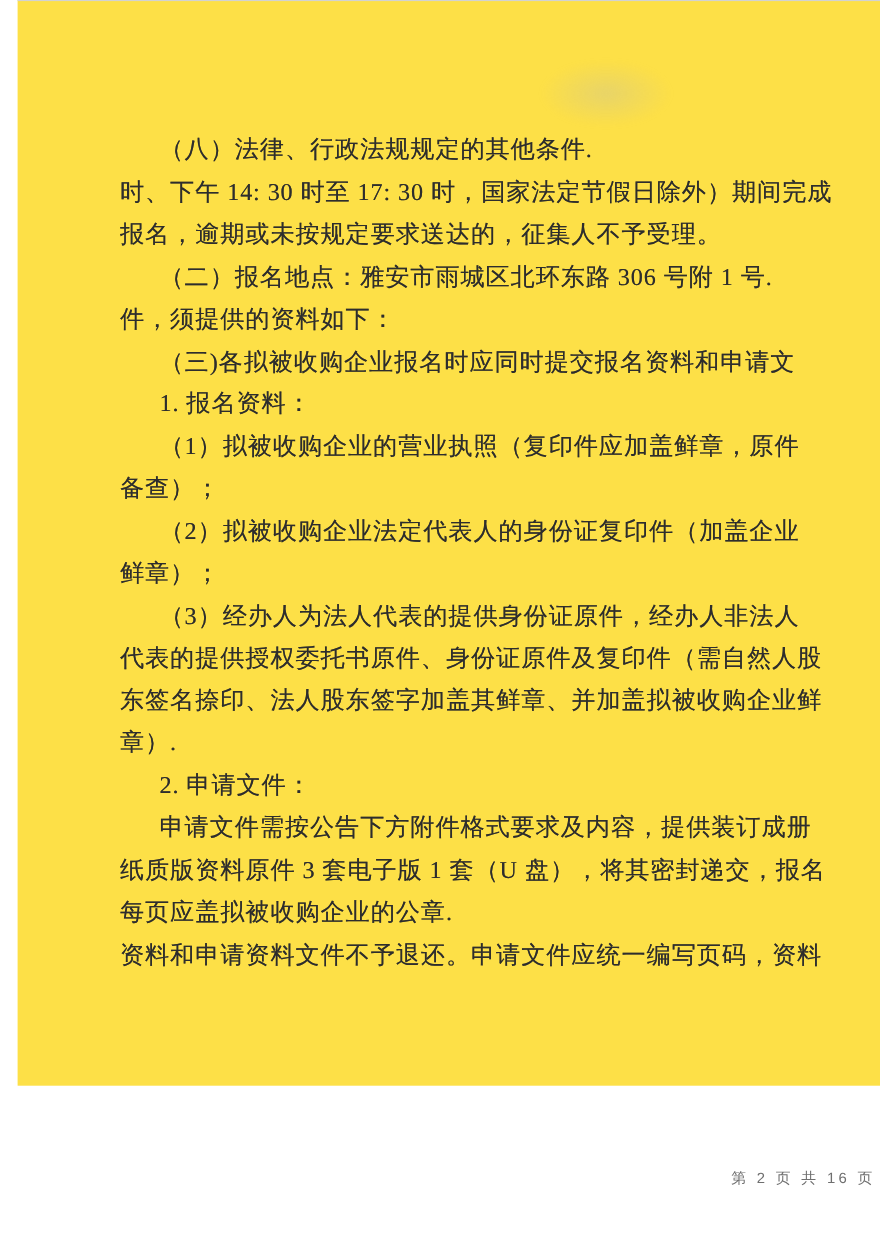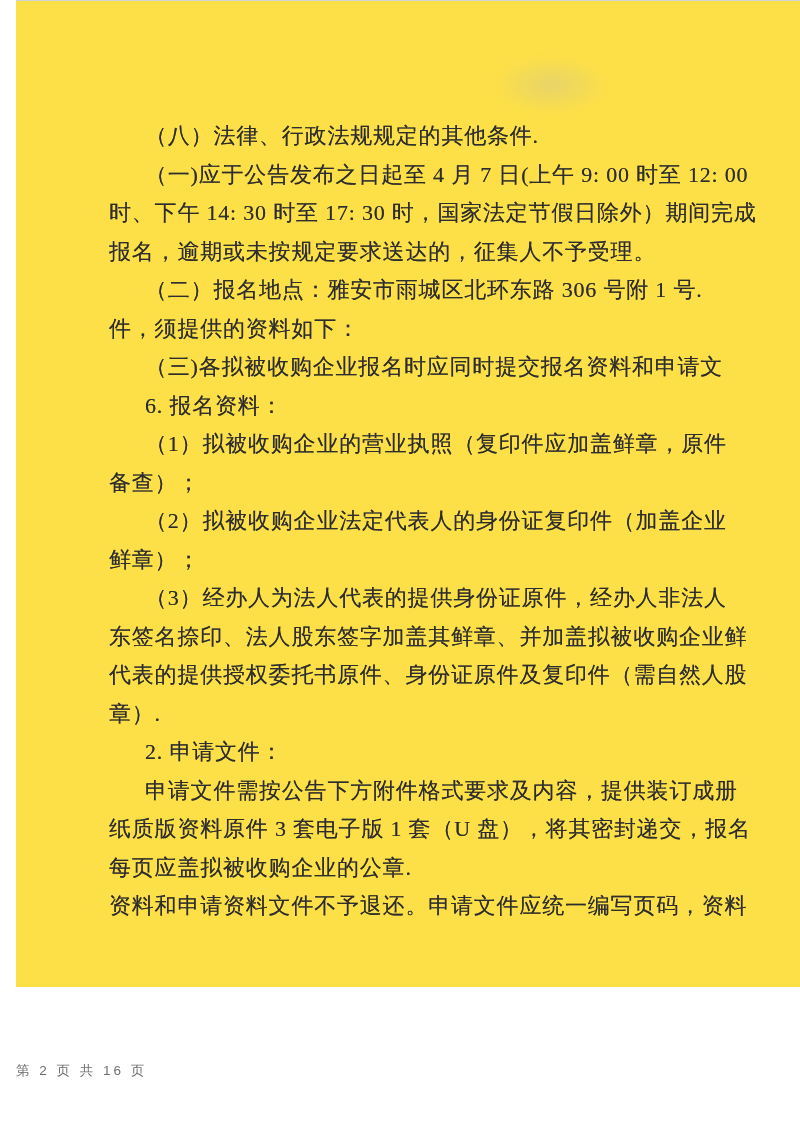--- a/index.html
+++ b/index.html
@@ -63,51 +63,50 @@
     font-size: 22.5px;
     letter-spacing: 2px;
     margin: 5px 0;
     color: #262626;
   }
   .footer {
     position: absolute;
     left: 0;
     top: 1062px;
     width: 780px;
-    text-align: left;
+    text-align: right;
     font-family: "Liberation Sans", "DejaVu Sans", sans-serif;
     font-size: 13.5px;
     letter-spacing: 3px;
     color: #6f6f6f;
   }
 </style>
 </head>
 <body>
 
 <div class="page">
   <div class="edge-top"></div>
   <div class="edge-right"></div>
   <div class="smudge"></div>
 
   <div class="content">
       <div class="line indent">（八）法律、行政法规规定的其他条件.</div>
-      <div class="line indent">（一)应于公告发布之日起至 4 月 7 日(上午 9: 00 时至 12: 00</div>
       <div class="line">时、下午 14: 30 时至 17: 30 时，国家法定节假日除外）期间完成</div>
       <div class="line">报名，逾期或未按规定要求送达的，征集人不予受理。</div>
       <div class="line indent">（二）报名地点：雅安市雨城区北环东路 306 号附 1 号.</div>
       <div class="line">件，须提供的资料如下：</div>
       <div class="line indent">（三)各拟被收购企业报名时应同时提交报名资料和申请文</div>
-      <div class="line indent">6. 报名资料：</div>
+      <div class="line indent">1. 报名资料：</div>
       <div class="line indent">（1）拟被收购企业的营业执照（复印件应加盖鲜章，原件</div>
       <div class="line">备查）；</div>
       <div class="line indent">（2）拟被收购企业法定代表人的身份证复印件（加盖企业</div>
       <div class="line">鲜章）；</div>
       <div class="line indent">（3）经办人为法人代表的提供身份证原件，经办人非法人</div>
+      <div class="line">代表的提供授权委托书原件、身份证原件及复印件（需自然人股</div>
       <div class="line">东签名捺印、法人股东签字加盖其鲜章、并加盖拟被收购企业鲜</div>
-      <div class="line">代表的提供授权委托书原件、身份证原件及复印件（需自然人股</div>
       <div class="line">章）.</div>
       <div class="line indent">2. 申请文件：</div>
       <div class="line indent">申请文件需按公告下方附件格式要求及内容，提供装订成册</div>
       <div class="line">纸质版资料原件 3 套电子版 1 套（U 盘），将其密封递交，报名</div>
       <div class="line">每页应盖拟被收购企业的公章.</div>
       <div class="line">资料和申请资料文件不予退还。申请文件应统一编写页码，资料</div>
     </div>
 
   <div class="footer">第 2 页 共 16 页</div>
 </div>

